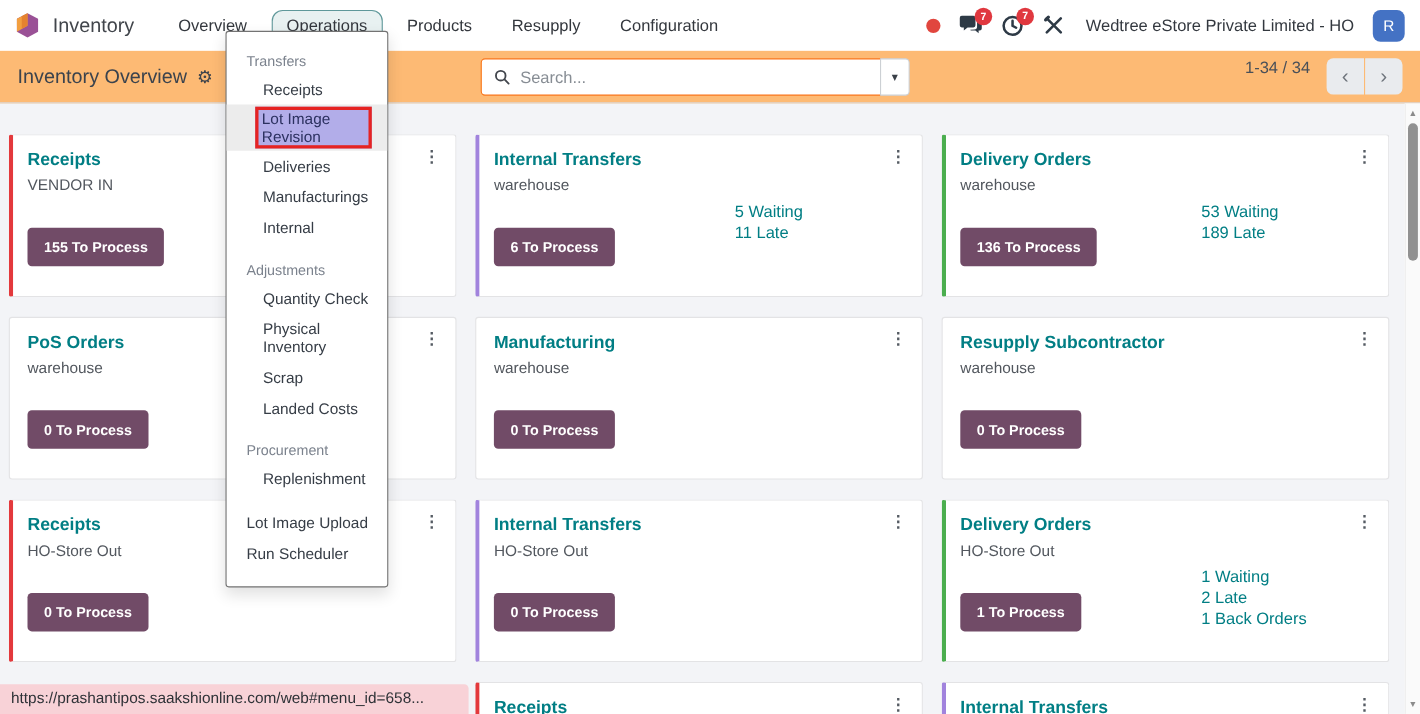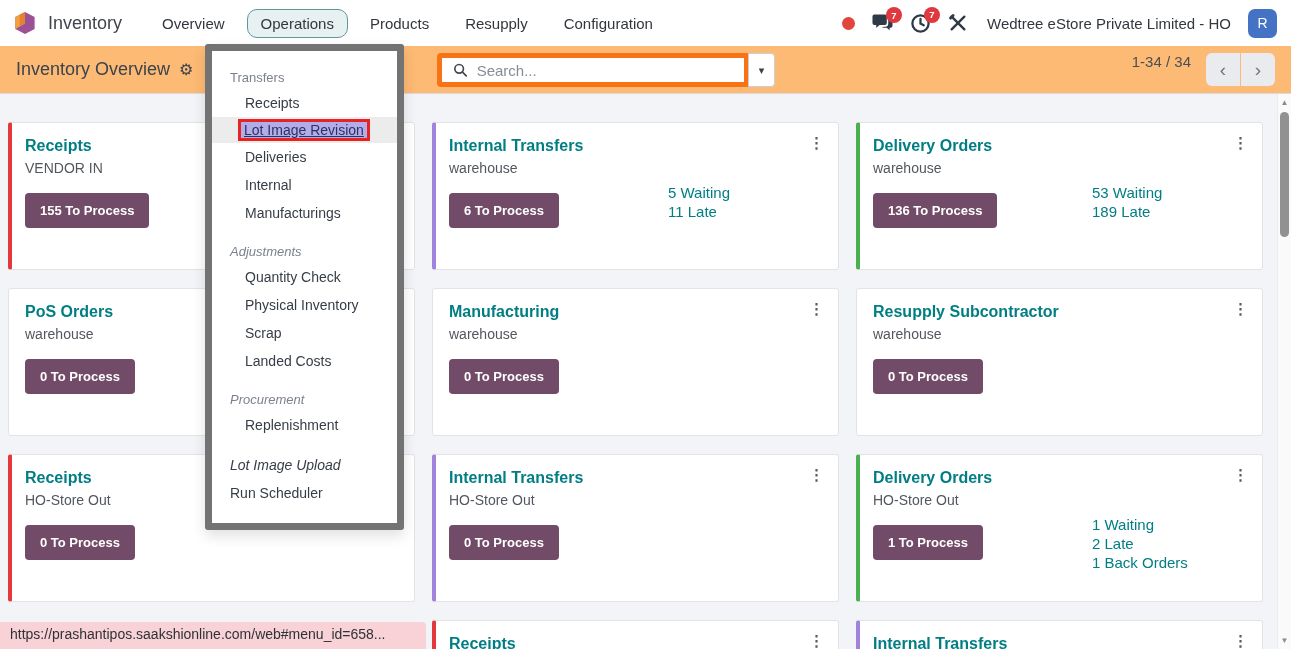--- a/index.html
+++ b/index.html
@@ -22,21 +22,21 @@
            display:flex; align-items:center; justify-content:center; }
   .company { font-size:15px; color:#33383f; margin-left:2px; }
   .avatar { width:29px; height:29px; border-radius:7px; background:#4472c4; color:#fff; font-size:14px;
             display:flex; align-items:center; justify-content:center; font-weight:500; cursor:pointer; }
 
   
   .control-bar { height:48px; border-bottom:1px solid #d9dbde; position:relative; display:flex; align-items:center; padding:0 16px; background:#fdba74; z-index:20; }
   .page-title { font-size:18px; color:#3b434d; }
   .gear { font-size:16px; color:#3d434b; margin-left:9px; cursor:pointer; }
   .search-wrap { position:absolute; left:437px; top:7px; height:34px; display:flex; }
-  .search-box { width:312px; border:5px solid #f97316; border-radius:4px 0 0 4px; display:flex; align-items:center; padding:0 11px; gap:9px; background:#fff; }
+  .search-box { width:364px; border:1px solid #f97316; border-radius:4px 0 0 4px; display:flex; align-items:center; padding:0 11px; gap:9px; background:#fff; }
   .search-box input { border:none; outline:none; font-size:15px; width:100%; color:#33373d; font-family:inherit; background:transparent; }
   .search-box input::placeholder { color:#878d94; }
   .search-toggle { width:27px; border:1px solid #ccd0d4; border-left:1px solid #ccd0d4; margin-left:-1px; border-radius:0 4px 4px 0;
                    display:flex; align-items:center; justify-content:center; background:#fff; font-size:11px; color:#3a4048; cursor:pointer; }
   .pager { margin-left:auto; display:flex; gap:15px; }
   .pager-text { font-size:15px; color:#4a5058; }
   .pager-btns { display:flex; gap:1px; }
   .pager-btn { width:34px; height:33px; background:#e9ebee; display:flex; align-items:center; justify-content:center;
                color:#6e747c; font-size:19px; cursor:pointer; user-select:none; }
   .pager-btn.prev { border-radius:6px 0 0 6px; }
@@ -45,35 +45,35 @@
   
   .content { position:absolute; top:94px; left:0; right:14px; bottom:0; background:#f3f4f7; overflow:hidden; }
   .grid { display:grid; grid-template-columns:repeat(3,407px); grid-auto-rows:148px; gap:18px 17px; padding:28px 0 0 8px; }
   .card { position:relative; background:#fff; border:1px solid #e3e3e5; border-radius:3px; padding:14px 16px; }
   .card[data-accent] { border-left-width:4px; border-left-style:solid; padding-left:13px; }
   .card[data-accent="red"]    { border-left-color:var(--accent-red); }
   .card[data-accent="purple"] { border-left-color:var(--accent-purple); }
   .card[data-accent="green"]  { border-left-color:var(--accent-green); }
   .card-title { color:var(--teal); font-size:16px; font-weight:600; cursor:pointer; display:inline-block; }
   .card-subtitle { font-size:14px; color:#52575e; margin-top:5px; }
-  .to-process-btn { margin-top:17px; background:var(--plum); color:#fff; border:none; border-radius:4px;
+  .to-process-btn { margin-top:31px; background:var(--plum); color:#fff; border:none; border-radius:4px;
                     font-size:13px; font-weight:bold; padding:10px 15px; cursor:pointer; font-family:inherit; }
   .card-links { position:absolute; left:232px; top:61px; display:flex; flex-direction:column; gap:2px; }
   .card-link { color:var(--teal); font-size:15px; cursor:pointer; }
   .kebab { position:absolute; top:12px; right:14px; color:#555b63; font-size:15px; font-weight:bold; cursor:pointer; line-height:1; }
 
   
-  .dropdown { position:absolute; left:205px; top:44px; width:199px; background:#fff; border:7px solid #737373;
+  .dropdown { position:absolute; left:205px; top:28px; width:148px; background:#fff; border:1px solid #737373;
               border-radius:3px; box-shadow:0 6px 14px rgba(0,0,0,.12); padding:14px 0 16px; z-index:40; }
   .menu-header { font-size:13px; color:#7b828d; padding:5px 18px 4px; }
   .menu-item { font-size:14px; color:#363d46; padding:6px 14px 6px 33px; cursor:pointer; }
   .menu-item.root { padding-left:18px; }
-  .menu-gap { margin-top:12px;font-style:italic; }
+  .menu-gap { margin-top:12px; }
   .menu-item.highlighted { background:#ececec; padding-top:2px; padding-bottom:2px; }
-  .hl-box { display:inline-block; background:var(--hl-bg); border:3px solid var(--hl-border); padding:0 3px; margin-left:-7px; color:#2c3160;text-decoration:underline; }
+  .hl-box { display:inline-block; background:var(--hl-bg); border:3px solid var(--hl-border); padding:0 3px; margin-left:-7px; color:#2c3160; }
 
   
   .status-bar { position:absolute; left:0; bottom:0; width:426px; height:27px; background:#f8d2d7; color:#2e3237;
                 font-size:14px; padding:4px 10px; border-top-right-radius:4px; white-space:nowrap; overflow:hidden; z-index:50; }
 
   
   .scrollbar { position:absolute; right:0; top:94px; width:14px; bottom:0; background:#fafafa; border-left:1px solid #ededed; z-index:25; }
   .sb-arrow { position:absolute; left:0; width:100%; text-align:center; font-size:8px; color:#8b8b8b; cursor:pointer; }
   .sb-up { top:4px; } .sb-down { bottom:4px; }
   .sb-thumb { position:absolute; left:2px; top:18px; width:9px; height:125px; background:#919191; border-radius:5px; cursor:grab; }
@@ -248,22 +248,22 @@
     <span class="kebab">⋮</span>
   </div>
       </div>
   </div>
 
   <div class="dropdown">
       <div class="menu-header">Transfers</div>
       <div class="menu-item">Receipts</div>
       <div class="menu-item highlighted"><span class="hl-box">Lot Image Revision</span></div>
       <div class="menu-item">Deliveries</div>
+      <div class="menu-item">Manufacturings</div>
       <div class="menu-item">Internal</div>
-      <div class="menu-item">Manufacturings</div>
       <div class="menu-header menu-gap">Adjustments</div>
       <div class="menu-item">Quantity Check</div>
       <div class="menu-item">Physical Inventory</div>
       <div class="menu-item">Scrap</div>
       <div class="menu-item">Landed Costs</div>
       <div class="menu-header menu-gap">Procurement</div>
       <div class="menu-item">Replenishment</div>
       <div class="menu-item root menu-gap">Lot Image Upload</div>
       <div class="menu-item root">Run Scheduler</div>
     </div>

